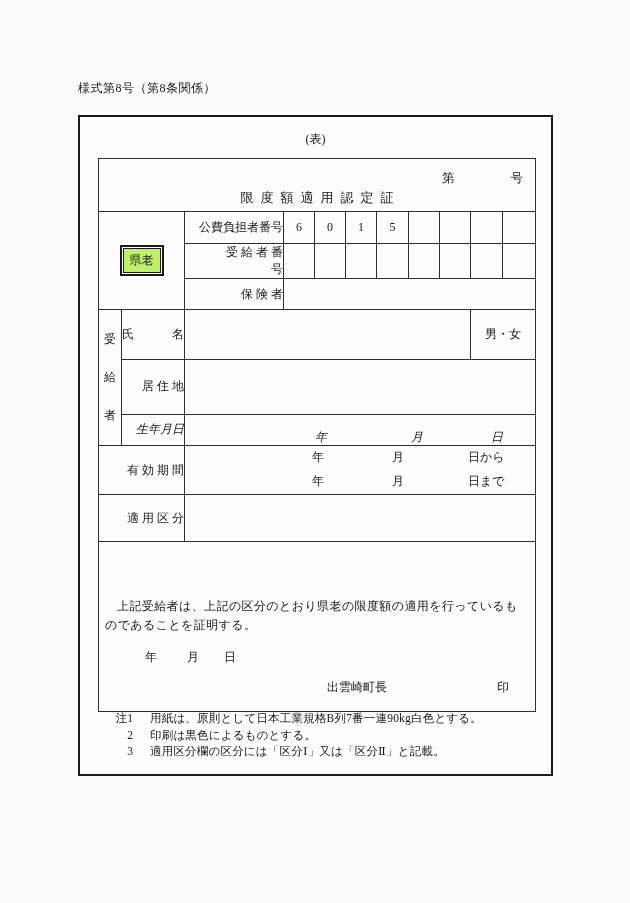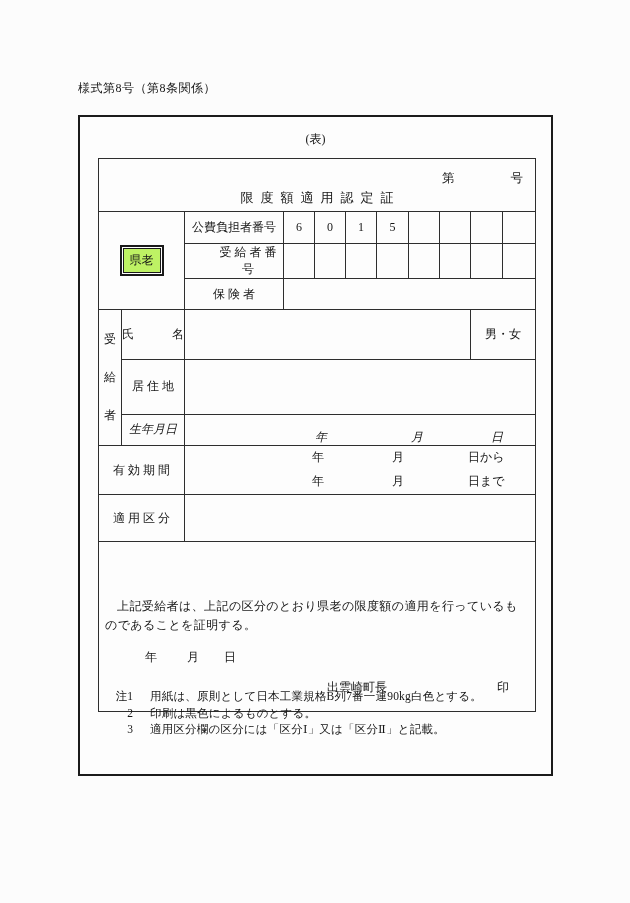--- a/index.html
+++ b/index.html
@@ -55,21 +55,21 @@
 
   .kenro-cell{ text-align:center; }
   .kenro-box{
     display:inline-block;
     width:44px; height:31px; line-height:27px;
     border:2px solid #1a1a1a;
     box-shadow: inset 0 0 0 1px #fff, inset 0 0 0 2px #1a1a1a;
     font-size:12px; text-align:center;
     background:#bef264;
   }
-  .lbl{ text-align:center; font-size:12px; }
+  .lbl{ text-align:right; font-size:12px; }
   .dig{ text-align:center; font-size:13px; }
   .vert-cell{ text-align:center; }
   .vert-cell .stack{
     display:flex; flex-direction:column; justify-content:space-evenly;
     height:135px; align-items:center; font-size:12px;
   }
   .name-lbl{ padding:0 9px; }
   .name-lbl .between{ display:flex; justify-content:space-between; }
   .gender-cell{ text-align:center; font-size:11.5px; }
 
@@ -93,21 +93,21 @@
   }
   .stmt-date{ position:relative; height:18px; margin-top:14px; }
   .stmt-date span{ position:absolute; font-size:12px; }
   .stmt-date .d1{ left:46px; }
   .stmt-date .d2{ left:88px; }
   .stmt-date .d3{ left:125px; }
   .mayor{ position:absolute; left:228px; bottom:15px; font-size:12px; }
   .seal{ position:absolute; left:398px; bottom:15px; font-size:12px; }
 
   .notes{
-    position:absolute; left:21px; top:571px; width:436px;
+    position:absolute; left:21px; top:593px; width:436px;
     font-size:11.5px; line-height:16.5px;
   }
   .note-row{ display:flex; }
   .note-num{ width:32px; text-align:right; flex:none; }
   .note-text{ margin-left:17px; letter-spacing:0.2px; }
 </style>
 </head>
 <body>
 
 <div class="form-label">様式第8号（第8条関係）</div>

